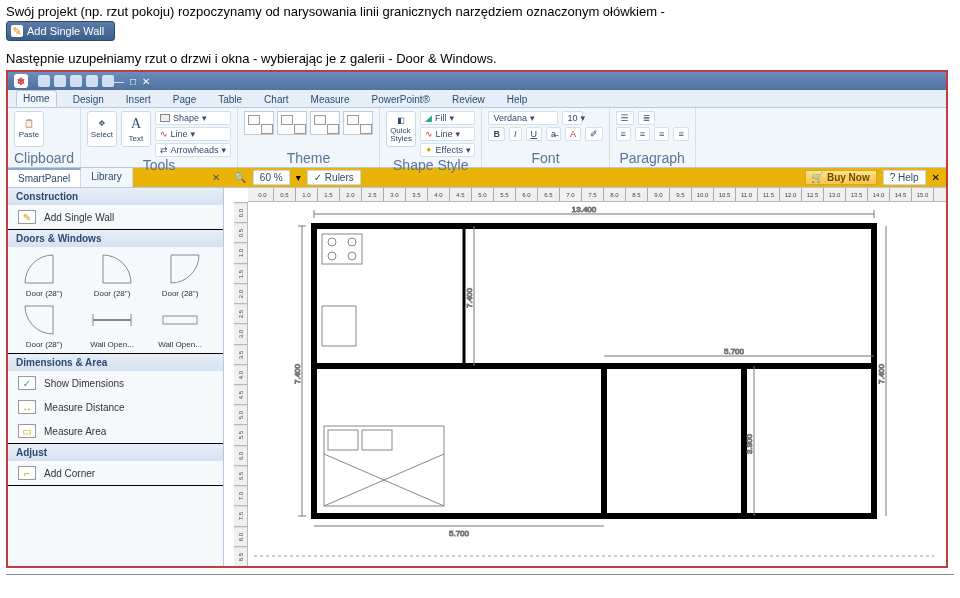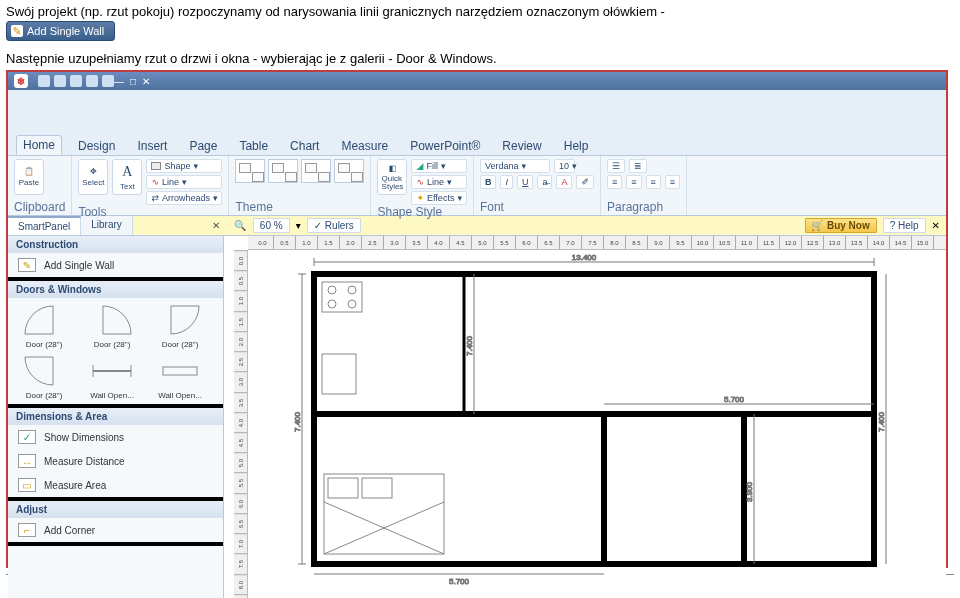--- a/index.html
+++ b/index.html
@@ -7,48 +7,48 @@
   .intro-line { display: flex; flex-wrap: wrap; align-items: center; gap: 4px; margin-bottom: 2px; }
   .pill-btn { display: inline-flex; align-items: center; height: 20px; background: linear-gradient(#5c7ca6, #3a5f8c); border: 1px solid #2b4a73; border-radius: 3px; padding: 0 10px 0 4px; color: #fff; font-size: 11px; gap: 4px; }
   .pill-btn .pencil { width: 12px; height: 12px; display: flex; align-items: center; justify-content: center; font-size: 11px; color: #d49a00; background: #fff; border-radius: 2px; }
   .doc-frame { border: 2px solid #c23c3c; width: 942px; height: 498px; margin-top: 4px; background: #e6eef7; position: relative; }
   .titlebar { height: 18px; background: linear-gradient(#6a8cbf, #4f719d); display: flex; align-items: center; color: #fff; font-size: 10px; padding: 0 6px; }
   .titlebar .logo { width: 14px; height: 14px; background: #fff; border-radius: 3px; margin-right: 6px; display: flex; align-items: center; justify-content: center; color: #c33; font-weight: bold; font-size: 10px; }
   .qat { display: flex; gap: 4px; margin-left: 4px; }
   .qat span { width: 12px; height: 12px; background: #cfe0f2; border-radius: 2px; }
   .titlebar .title { flex: 1; text-align: center; font-weight: bold; }
   .window-controls { display: flex; gap: 6px; font-size: 10px; }
-  .tabstrip { height: 18px; background: #e6eef7; display: flex; align-items: flex-end; padding: 0 8px; font-size: 12px; gap: 10px; border-bottom: 1px solid #b7c9de; margin-top: 48px; }
+  .tabstrip { height: 18px; background: #e6eef7; display: flex; align-items: flex-end; padding: 0 8px; font-size: 10px; gap: 10px; border-bottom: 1px solid #b7c9de; }
   .tabstrip .tab { padding: 2px 6px; color: #2d4b72; }
   .tabstrip .tab.active { background: #f1f6fb; border: 1px solid #b7c9de; border-bottom: 1px solid #f1f6fb; border-radius: 3px 3px 0 0; }
   .ribbon { height: 60px; background: #f1f6fb; border-bottom: 1px solid #b7c9de; display: flex; font-size: 9px; }
   .rib-group { border-right: 1px solid #d3dfeb; display: flex; flex-direction: column; align-items: stretch; justify-content: space-between; padding: 3px 6px 1px 6px; }
-  .rib-group .label { color: #5a7399; font-size: 12px; }
+  .rib-group .label { text-align: center; color: #5a7399; font-size: 14px; }
   .icon-big { width: 30px; height: 36px; border: 1px solid #ccd9e8; background: #fff; border-radius: 3px; display: flex; flex-direction: column; align-items: center; justify-content: center; font-size: 8px; color: #2d4b72; gap: 2px; }
   .icon-row { display: flex; gap: 4px; align-items: flex-start; }
   .mini { display: flex; align-items: center; gap: 3px; height: 14px; padding: 0 4px; border: 1px solid #d3dfeb; border-radius: 2px; background: #fff; color: #2d4b72; white-space: nowrap; }
   .mini .sw { width: 10px; height: 8px; border: 1px solid #888; background: #eee; }
   .stack { display: flex; flex-direction: column; gap: 2px; justify-content: center; }
   .theme-thumbs { display: flex; gap: 3px; }
   .theme-thumbs .th { width: 30px; height: 24px; border: 1px solid #bcd; background: #fff; position: relative; }
   .theme-thumbs .th::before, .theme-thumbs .th::after { content: ""; position: absolute; border: 1px solid #999; background: #fafafa; }
   .theme-thumbs .th::before { left: 3px; top: 3px; width: 10px; height: 8px; }
   .theme-thumbs .th::after { left: 16px; top: 12px; width: 10px; height: 8px; }
-  .subbar { height: 20px; background: #fef9c3; border-bottom: 1px solid #b7c9de; display: flex; align-items: center; font-size: 10px; justify-content: flex-end; }
+  .subbar { height: 20px; background: #eab308; border-bottom: 1px solid #b7c9de; display: flex; align-items: center; font-size: 10px; justify-content: flex-end; }
   .sp-tabs { display: flex; width: 196px; }
   .sp-tabs .st { padding: 3px 10px; color: #2d4b72; background: #f1f6fb; border-right: 1px solid #ccd9e8; }
   .sp-tabs .st.active { background: #fff; border-top: 2px solid #8ea9c9; }
   .sp-close { padding: 0 8px; color: #555; }
   .tool-right { display: flex; align-items: center; gap: 6px; padding: 0 6px; flex: 1; }
   .tool-right .spacer { flex: 1; }
   .pill { padding: 1px 6px; border: 1px solid #ccd9e8; border-radius: 1px; background: #fff; color: #2d4b72; }
   .buy { background: linear-gradient(#ffe28a, #f5c64a); border-color: #d3a72c; color: #6b4a00; font-weight: bold; }
   .workarea { display: flex; height: 378px; }
   .sidepanel { width: 216px; border-right: 1px solid #b7c9de; background: #f6f9fc; overflow: hidden; }
-  .sp-sec { border-bottom: 4px solid #000000; }
+  .sp-sec { border-bottom: 1px solid #000000; }
   .sp-head { background: linear-gradient(#e7eef8, #d6e1ef); font-size: 10px; padding: 3px 8px; color: #2d4b72; font-weight: bold; }
   .sp-item { display: flex; align-items: center; gap: 8px; padding: 5px 10px; font-size: 10px; color: #333; }
   .sp-icon { width: 18px; height: 14px; border: 1px solid #999; background: #fff; display: flex; align-items: center; justify-content: center; font-size: 10px; color: #d49a00; }
   .dw-grid { display: flex; flex-wrap: wrap; padding: 4px 8px; gap: 4px 12px; }
   .dw-cell { width: 56px; display: flex; flex-direction: column; align-items: center; font-size: 8px; color: #333; gap: 2px; }
   .door-svg { width: 46px; height: 36px; }
   .canvas { flex: 1; background: #fff; position: relative; overflow: hidden; }
   .ruler-h { position: absolute; left: 24px; right: 0; top: 0; height: 14px; background: #f0f0f0; border-bottom: 1px solid #bbb; font-size: 6px; color: #444; padding-left: 4px; white-space: nowrap; overflow: hidden; }
   .ruler-h .tick { display: inline-block; width: 22px; border-right: 1px solid #aaa; text-align: center; height: 14px; line-height: 14px; }
   .ruler-v { position: absolute; left: 10px; top: 14px; bottom: 0; width: 14px; background: #f0f0f0; border-right: 1px solid #bbb; font-size: 6px; color: #444; display: flex; flex-direction: column; }

